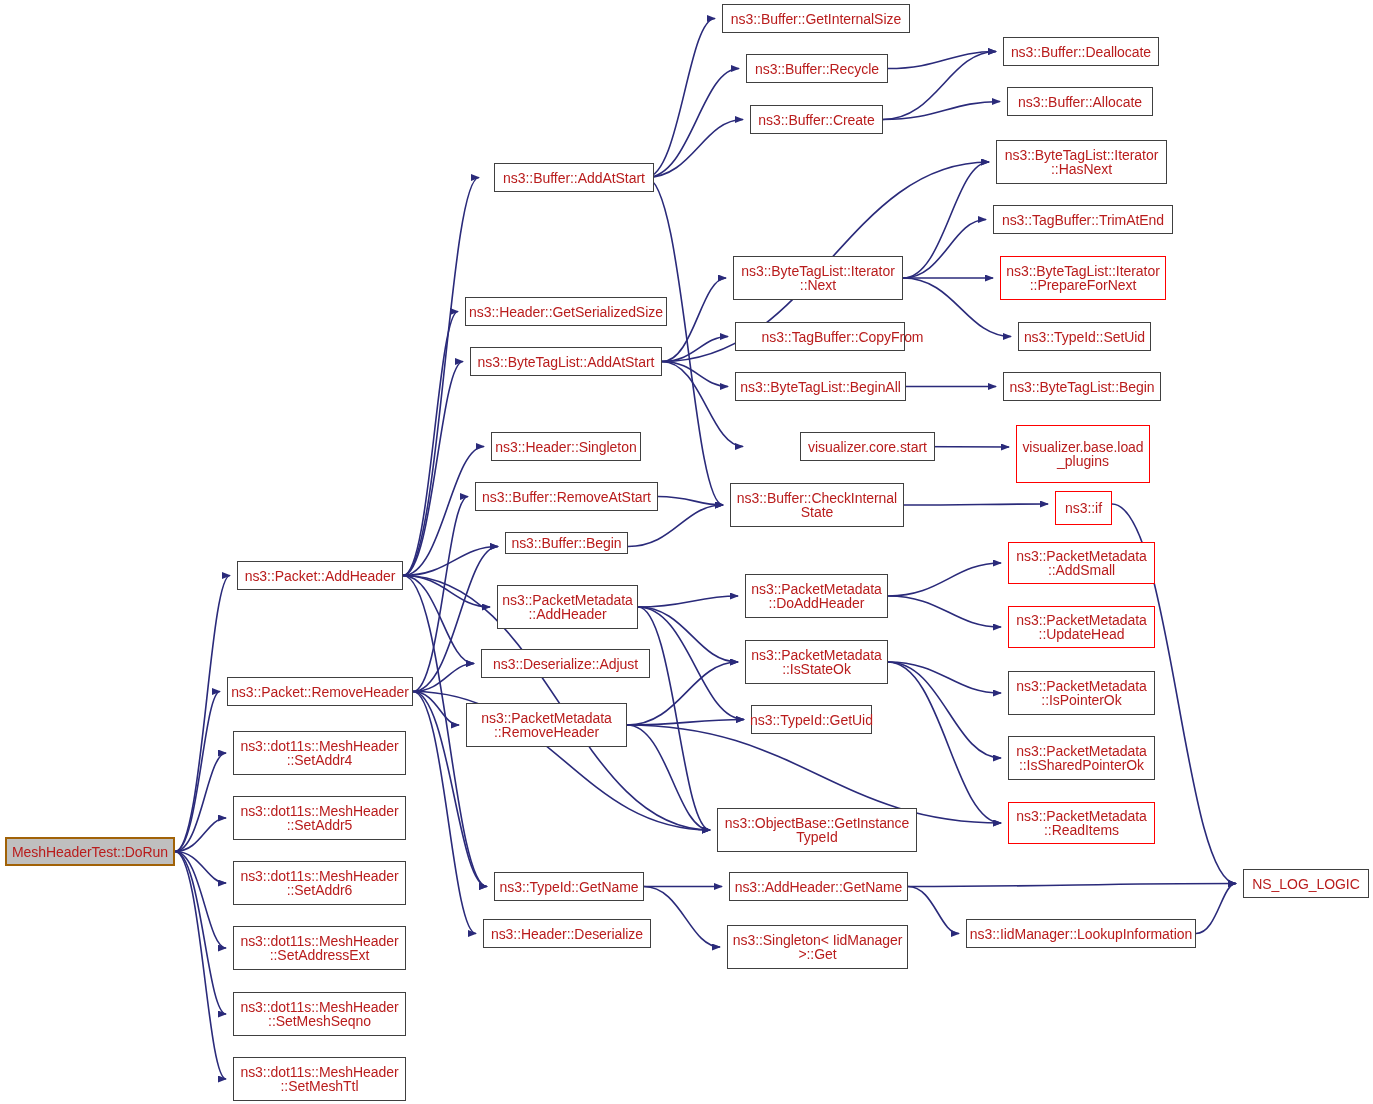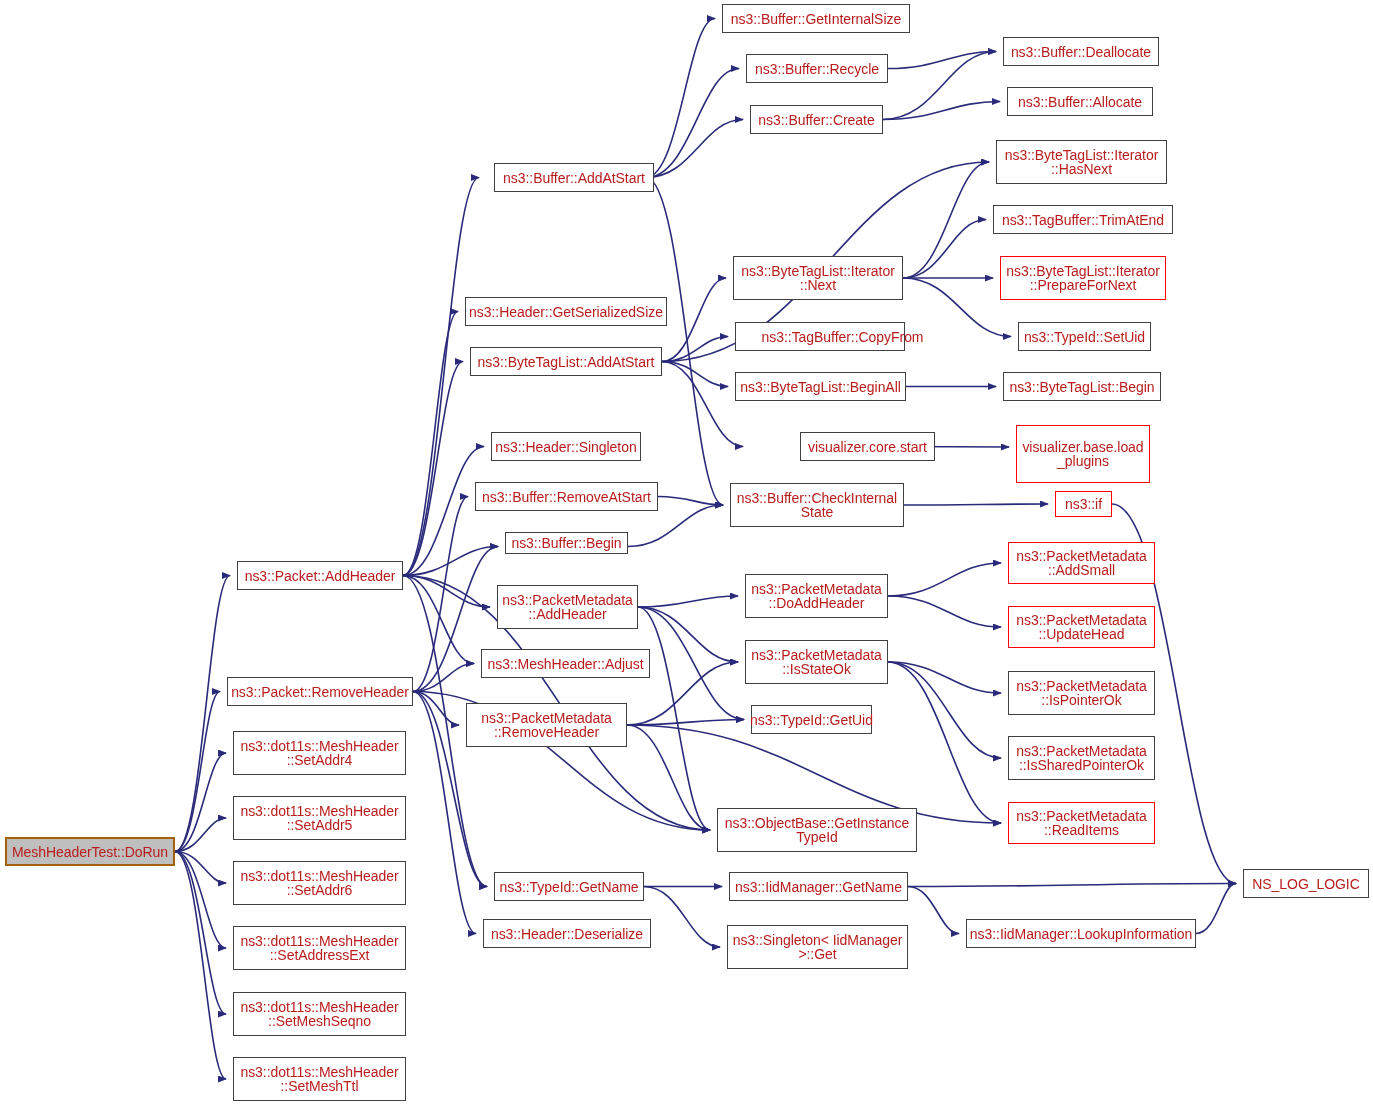--- a/index.html
+++ b/index.html
@@ -142,21 +142,21 @@
       <div class="node" style="left: 233px; top: 1057px; width: 173px; height: 44px;">ns3::dot11s::MeshHeader
 ::SetMeshTtl</div>
       <div class="node" style="left: 494px; top: 163px; width: 160px; height: 29px;">ns3::Buffer::AddAtStart</div>
       <div class="node" style="left: 465px; top: 297px; width: 202px; height: 29px;">ns3::Header::GetSerializedSize</div>
       <div class="node" style="left: 470px; top: 347px; width: 192px; height: 29px;">ns3::ByteTagList::AddAtStart</div>
       <div class="node" style="left: 491px; top: 432px; width: 150px; height: 29px;">ns3::Header::Singleton</div>
       <div class="node" style="left: 475px; top: 482px; width: 183px; height: 29px;">ns3::Buffer::RemoveAtStart</div>
       <div class="node" style="left: 505px; top: 532px; width: 123px; height: 22px;">ns3::Buffer::Begin</div>
       <div class="node" style="left: 497px; top: 585px; width: 141px; height: 44px;">ns3::PacketMetadata
 ::AddHeader</div>
-      <div class="node" style="left: 481px; top: 649px; width: 169px; height: 29px;">ns3::MeshHeader::Adjust</div>
+      <div class="node" style="left: 481px; top: 649px; width: 169px; height: 29px;">ns3::Deserialize::Adjust</div>
       <div class="node" style="left: 466px; top: 703px; width: 161px; height: 44px;">ns3::PacketMetadata
 ::RemoveHeader</div>
       <div class="node" style="left: 494px; top: 872px; width: 150px; height: 29px;">ns3::TypeId::GetName</div>
       <div class="node" style="left: 483px; top: 919px; width: 168px; height: 29px;">ns3::Header::Deserialize</div>
       <div class="node" style="left: 722px; top: 4px; width: 188px; height: 29px;">ns3::Buffer::GetInternalSize</div>
       <div class="node" style="left: 746px; top: 54px; width: 142px; height: 29px;">ns3::Buffer::Recycle</div>
       <div class="node" style="left: 750px; top: 105px; width: 133px; height: 29px;">ns3::Buffer::Create</div>
       <div class="node" style="left: 733px; top: 256px; width: 170px; height: 44px;">ns3::ByteTagList::Iterator
 ::Next</div>
       <div class="node" style="left: 735px; top: 322px; width: 170px; height: 29px; padding-left: 48px;">ns3::TagBuffer::CopyFrom</div>
@@ -164,35 +164,35 @@
       <div class="node" style="left: 792px; top: 432px; width: 135px; height: 29px; margin-left: 8px;">visualizer.core.start</div>
       <div class="node" style="left: 730px; top: 483px; width: 174px; height: 44px;">ns3::Buffer::CheckInternal
 State</div>
       <div class="node" style="left: 745px; top: 574px; width: 143px; height: 44px;">ns3::PacketMetadata
 ::DoAddHeader</div>
       <div class="node" style="left: 745px; top: 640px; width: 143px; height: 44px;">ns3::PacketMetadata
 ::IsStateOk</div>
       <div class="node" style="left: 751px; top: 705px; width: 121px; height: 29px;">ns3::TypeId::GetUid</div>
       <div class="node" style="left: 717px; top: 808px; width: 200px; height: 44px;">ns3::ObjectBase::GetInstance
 TypeId</div>
-      <div class="node" style="left: 729px; top: 872px; width: 179px; height: 29px;">ns3::IidManager::GetName</div>
+      <div class="node" style="left: 729px; top: 872px; width: 179px; height: 29px;">ns3::AddHeader::GetName</div>
       <div class="node" style="left: 727px; top: 925px; width: 181px; height: 44px;">ns3::Singleton&lt; IidManager
 &gt;::Get</div>
       <div class="node" style="left: 1003px; top: 37px; width: 156px; height: 29px;">ns3::Buffer::Deallocate</div>
       <div class="node" style="left: 1007px; top: 87px; width: 146px; height: 29px;">ns3::Buffer::Allocate</div>
       <div class="node" style="left: 996px; top: 140px; width: 171px; height: 44px;">ns3::ByteTagList::Iterator
 ::HasNext</div>
       <div class="node" style="left: 993px; top: 205px; width: 180px; height: 29px;">ns3::TagBuffer::TrimAtEnd</div>
       <div class="node red" style="left: 1000px; top: 256px; width: 166px; height: 44px;">ns3::ByteTagList::Iterator
 ::PrepareForNext</div>
       <div class="node" style="left: 1018px; top: 322px; width: 133px; height: 29px;">ns3::TypeId::SetUid</div>
       <div class="node" style="left: 1003px; top: 372px; width: 158px; height: 29px;">ns3::ByteTagList::Begin</div>
       <div class="node red" style="left: 1016px; top: 425px; width: 134px; height: 58px;">visualizer.base.load
 _plugins</div>
-      <div class="node red" style="left: 1055px; top: 491px; width: 57px; height: 26px;">ns3::if</div>
+      <div class="node red" style="left: 1055px; top: 491px; width: 57px; height: 34px;">ns3::if</div>
       <div class="node red" style="left: 1008px; top: 542px; width: 147px; height: 42px;">ns3::PacketMetadata
 ::AddSmall</div>
       <div class="node red" style="left: 1008px; top: 606px; width: 147px; height: 42px;">ns3::PacketMetadata
 ::UpdateHead</div>
       <div class="node" style="left: 1008px; top: 671px; width: 147px; height: 44px;">ns3::PacketMetadata
 ::IsPointerOk</div>
       <div class="node" style="left: 1008px; top: 736px; width: 147px; height: 44px;">ns3::PacketMetadata
 ::IsSharedPointerOk</div>
       <div class="node red" style="left: 1008px; top: 802px; width: 147px; height: 42px;">ns3::PacketMetadata
 ::ReadItems</div>

